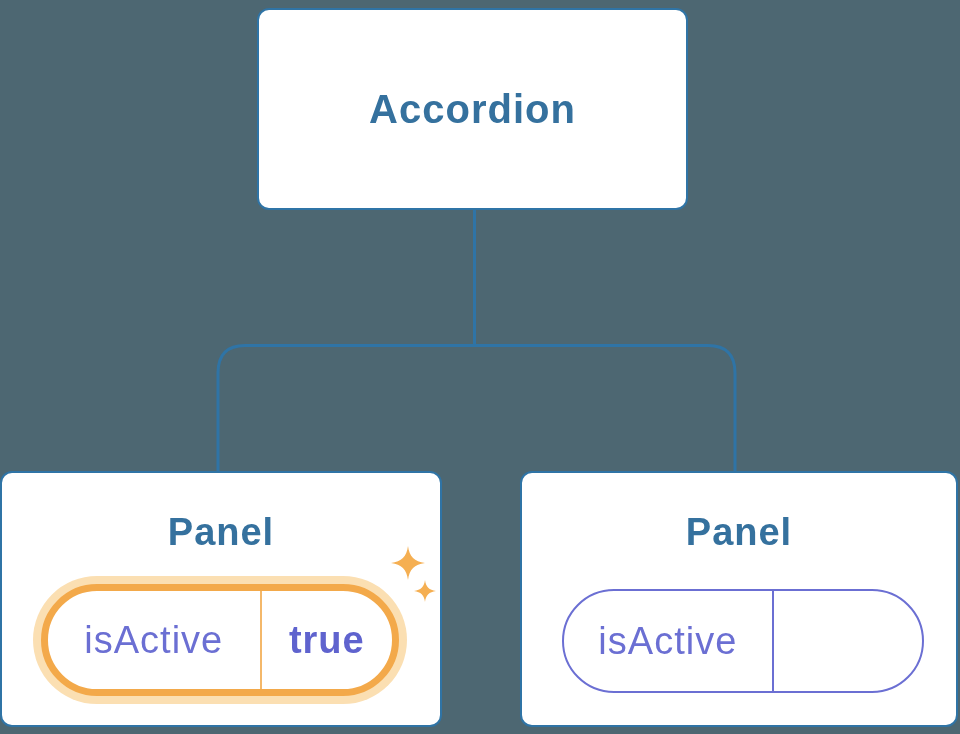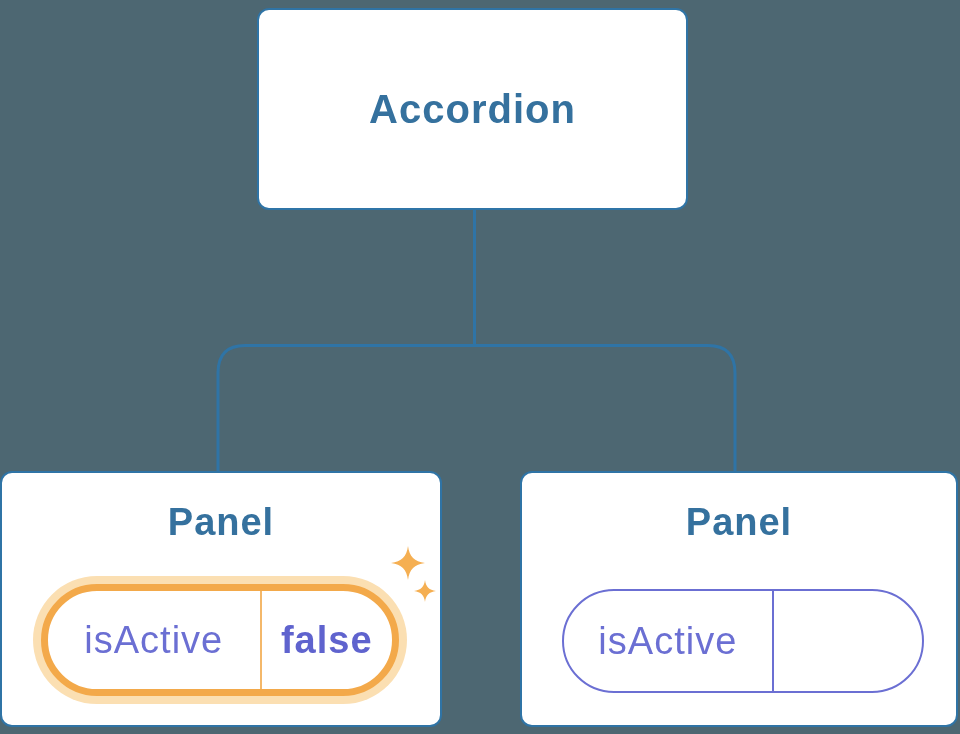--- a/index.html
+++ b/index.html
@@ -27,21 +27,21 @@
   }
   .card-root{left:257px;top:8px;width:431px;height:202px;
     display:flex;align-items:center;justify-content:center;}
   .root-label{
     font-size:40px;font-weight:600;letter-spacing:1px;
     color:var(--heading-blue);
   }
   .card-panel-left{left:0px;top:471px;width:442px;height:256px;}
   .card-panel-right{left:520px;top:471px;width:438px;height:256px;}
   .panel-title{
-    position:absolute;left:0;top:28px;width:100%;
+    position:absolute;left:0;top:38px;width:100%;
     text-align:center;font-size:38px;font-weight:600;letter-spacing:1px;
     color:var(--heading-blue);
   }
 
   .pill{
     position:absolute;display:flex;align-items:stretch;
     background:var(--card-fill);border-radius:999px;overflow:hidden;
   }
   .pill-active{
     left:39px;top:111px;width:358px;height:112px;
@@ -80,21 +80,21 @@
 
   <div class="card card-root">
     <span class="root-label">Accordion</span>
   </div>
 
   <div class="card card-panel-left">
     <div class="panel-title">Panel</div>
     <div class="pill pill-active">
       <div class="pill-cell pill-key-active">isActive</div>
       <div class="pill-divider-active"></div>
-      <div class="pill-cell pill-val-active">false</div>
+      <div class="pill-cell pill-val-active">true</div>
     </div>
     <div class="sparkle sparkle-big">
       <svg viewBox="0 0 24 24">
           <path d="M12 0 C13 7.5 16.5 11 24 12 C16.5 13 13 16.5 12 24 C11 16.5 7.5 13 0 12 C7.5 11 11 7.5 12 0 Z"></path>
         </svg>
     </div>
     <div class="sparkle sparkle-small">
       <svg viewBox="0 0 24 24">
           <path d="M12 0 C13 7.5 16.5 11 24 12 C16.5 13 13 16.5 12 24 C11 16.5 7.5 13 0 12 C7.5 11 11 7.5 12 0 Z"></path>
         </svg>

